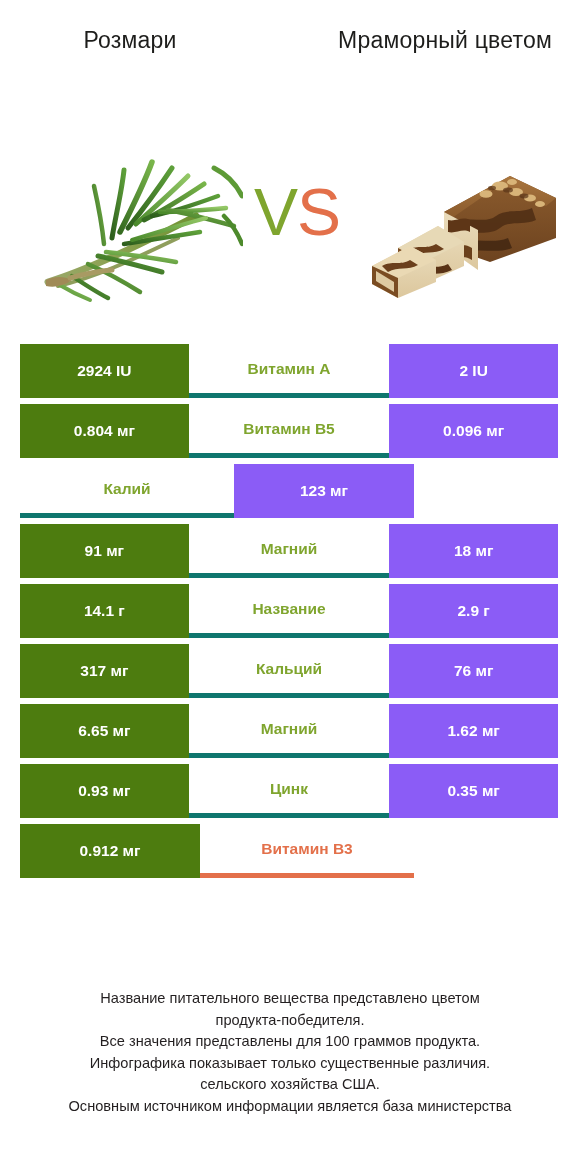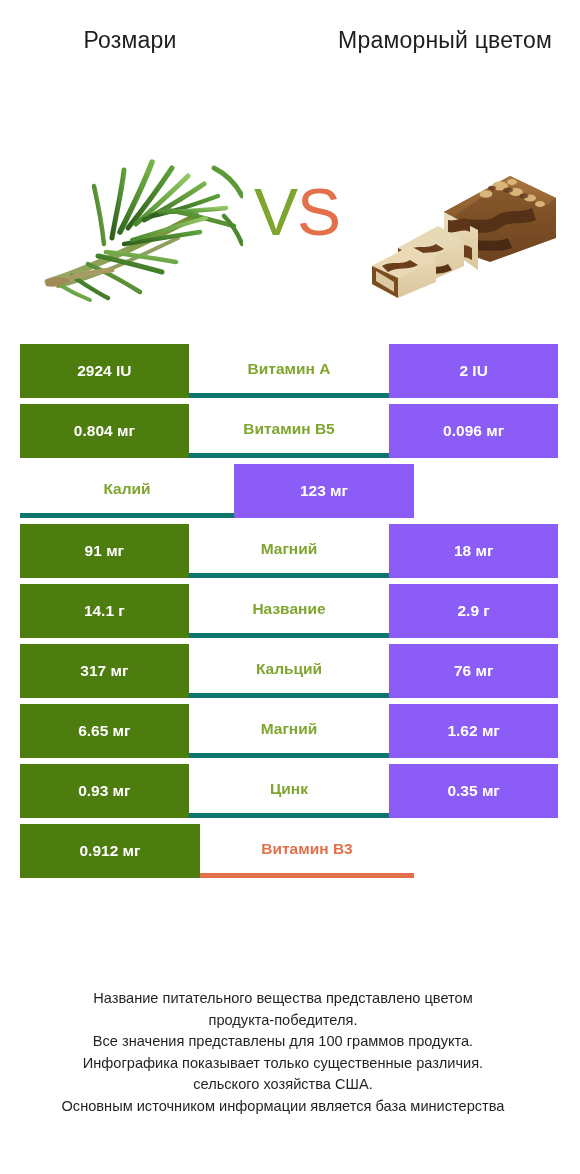--- a/index.html
+++ b/index.html
@@ -120,21 +120,21 @@
     border-bottom: 5px solid #0f766e;
   }
   .cell-mid.loser-green {
     color: #E3704A;
     border-bottom-color: #E3704A;
   }
 
   
   .footer {
     position: absolute;
-    left: 13px;
+    left: 20px;
     top: 988px;
     width: 540px;
     text-align: center;
     font-size: 14.6px;
     line-height: 21.5px;
     color: #231f20;
   }
   .footer p { margin: 0; }
 </style>
 </head>

